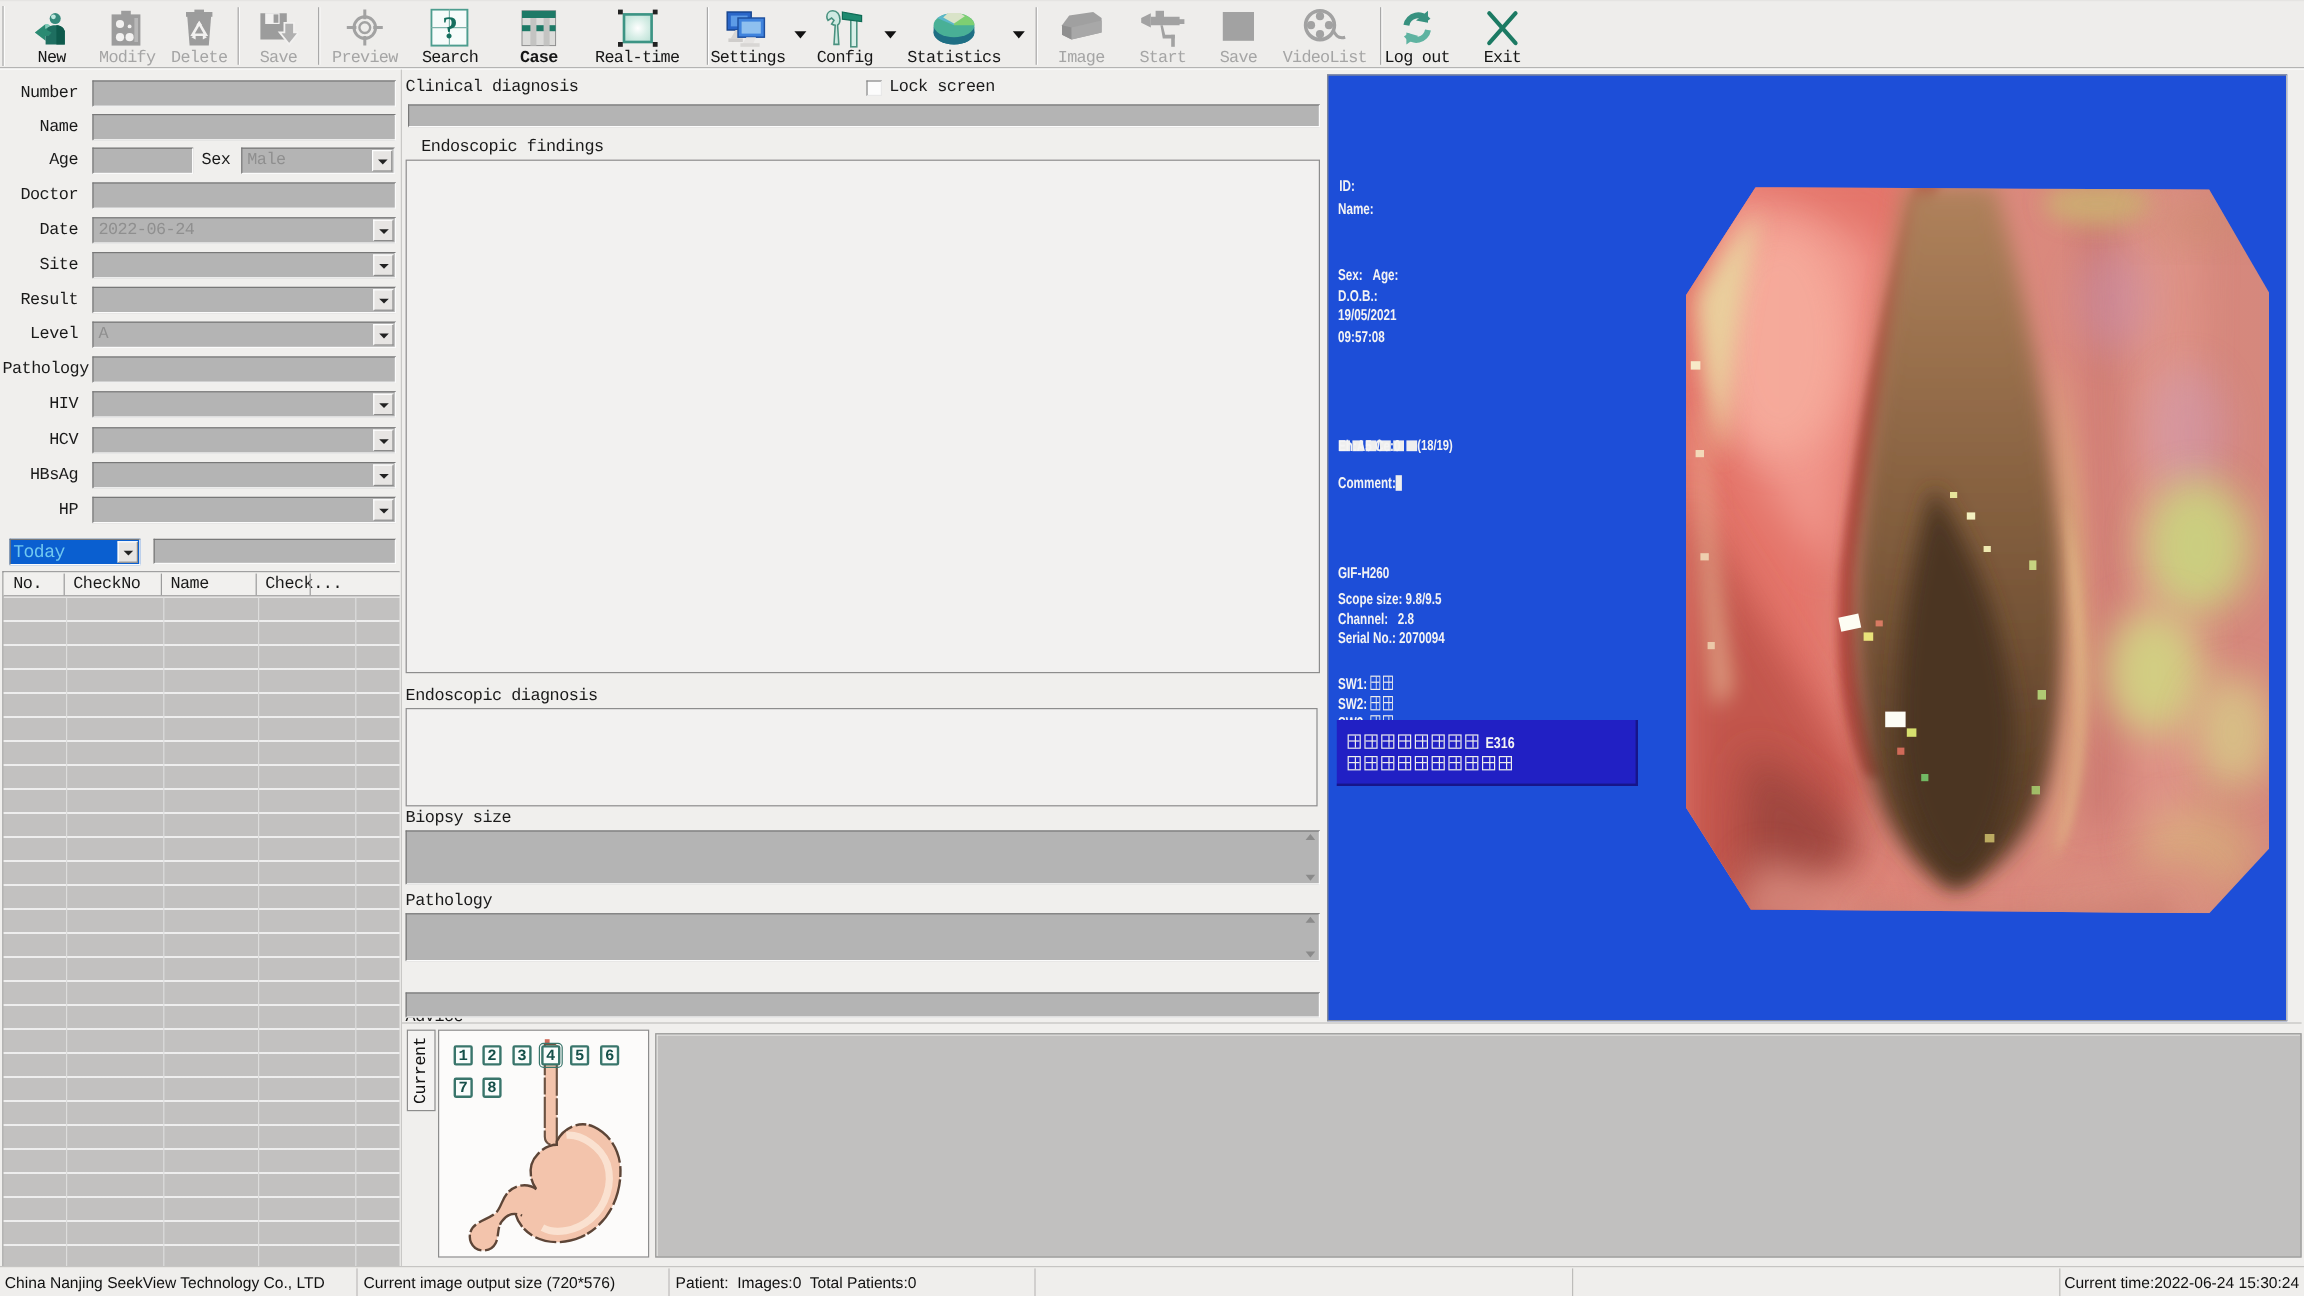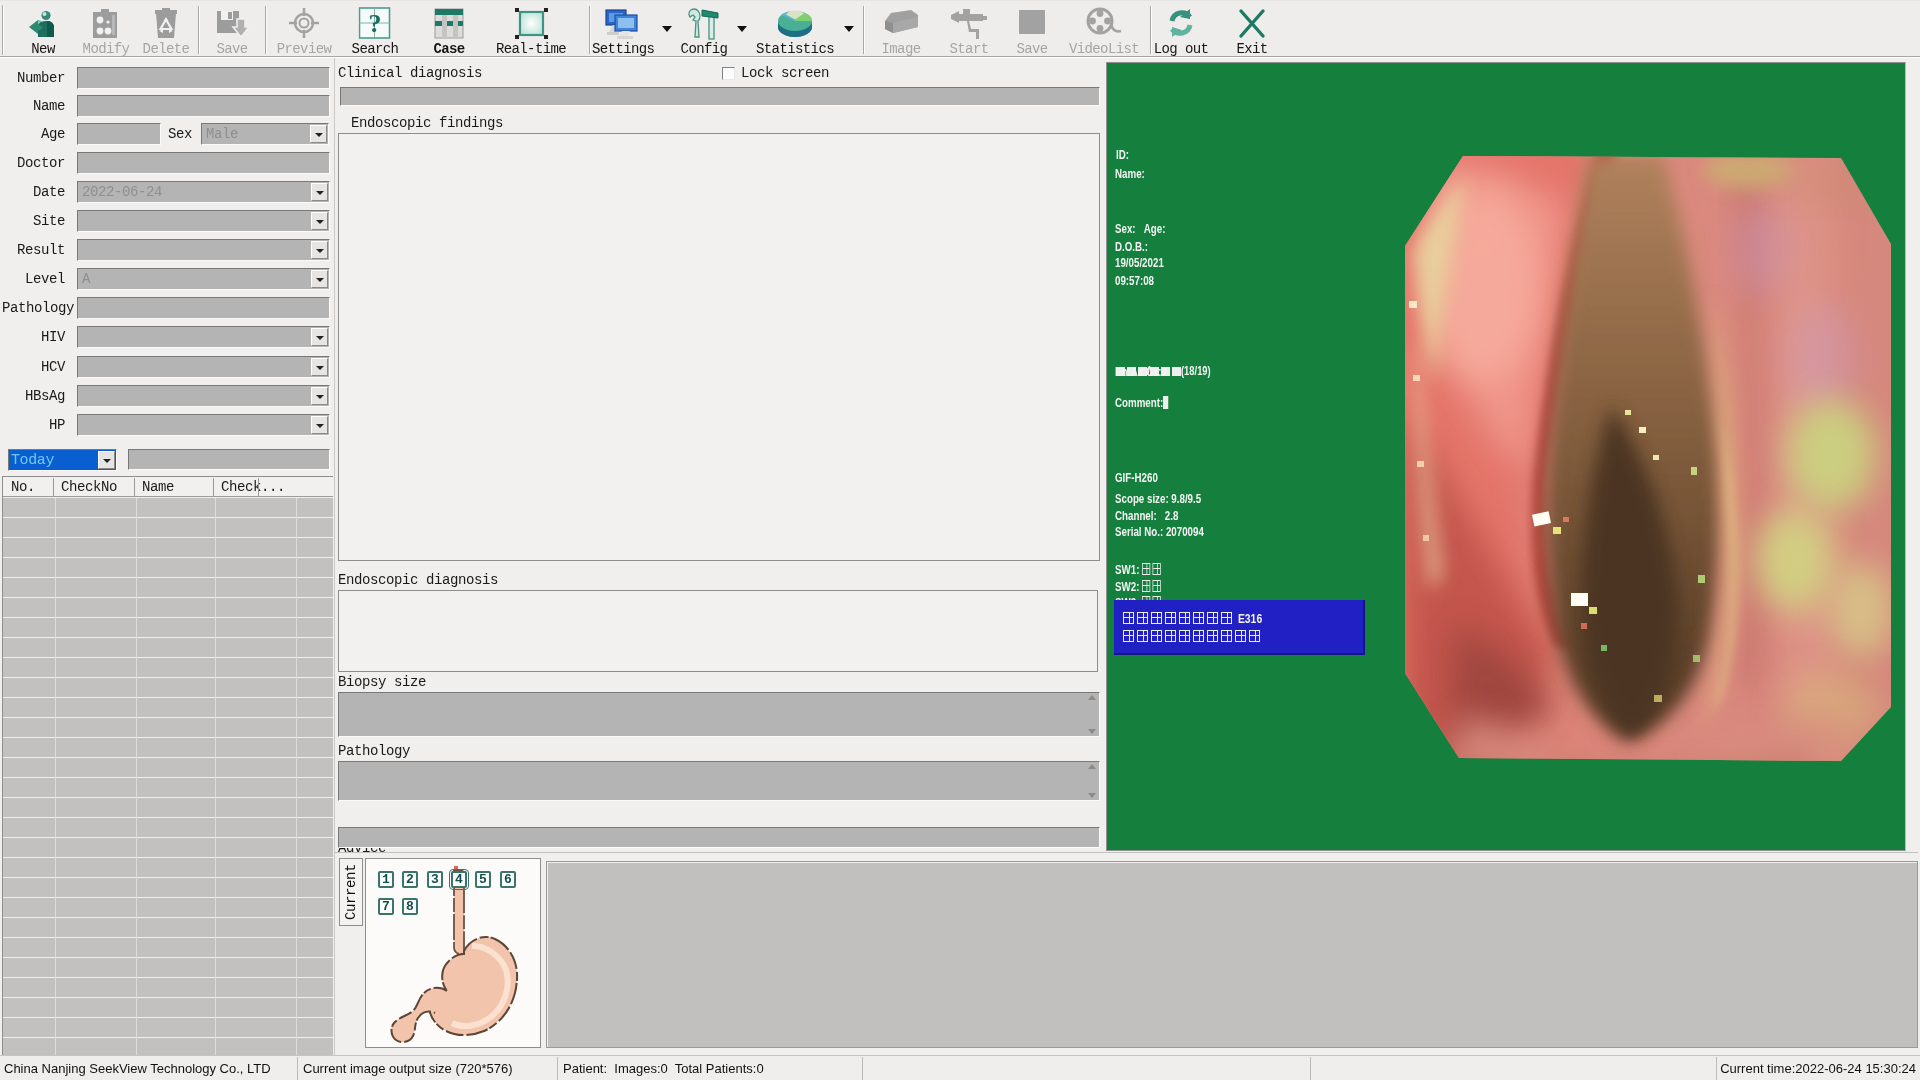--- a/index.html
+++ b/index.html
@@ -348,21 +348,21 @@
   <div class="lbl abs" style="left:3px;top:685px;">Pathology</div>
   <div class="inp abs" style="left:3px;top:703px;width:762px;height:40px;">
     <div class="abs" style="right:3px;top:2px;width:0;height:0;border-left:4px solid transparent;border-right:4px solid transparent;border-bottom:5px solid #8a8a8a;"></div>
     <div class="abs" style="right:3px;bottom:2px;width:0;height:0;border-left:4px solid transparent;border-right:4px solid transparent;border-top:5px solid #8a8a8a;"></div>
   </div>
   <div class="lbl abs" style="left:3px;top:751px;margin-top:31px;">Advice</div>
   <div class="inp abs" style="left:3px;top:769px;width:762px;height:21px;"></div>
 </div>
 
 <div class="abs" id="rightpanel" style="left:1106px;top:58px;width:814px;height:802px;">
-  <div class="abs" style="left:0;top:4px;width:800px;height:789px;background:#15803d;border:1px solid #8f8f8f;border-right:1px solid #bbb;">
+  <div class="abs" style="left:0;top:4px;width:800px;height:789px;background:#1d4ed8;border:1px solid #8f8f8f;border-right:1px solid #bbb;">
 
     <svg class="abs" style="left:296px;top:92px;" width="488" height="606" viewBox="0 0 488 606">
       <defs>
         <clipPath id="octc">
             <polygon points="2,91 60,1 438,3 488,89 488,552 438,606 56,603 2,518"></polygon>
           </clipPath>
         <filter id="b16" x="-60%" y="-60%" width="220%" height="220%">
             <feGaussianBlur stdDeviation="16"></feGaussianBlur>
           </filter>
         <filter id="b9" x="-60%" y="-60%" width="220%" height="220%">

